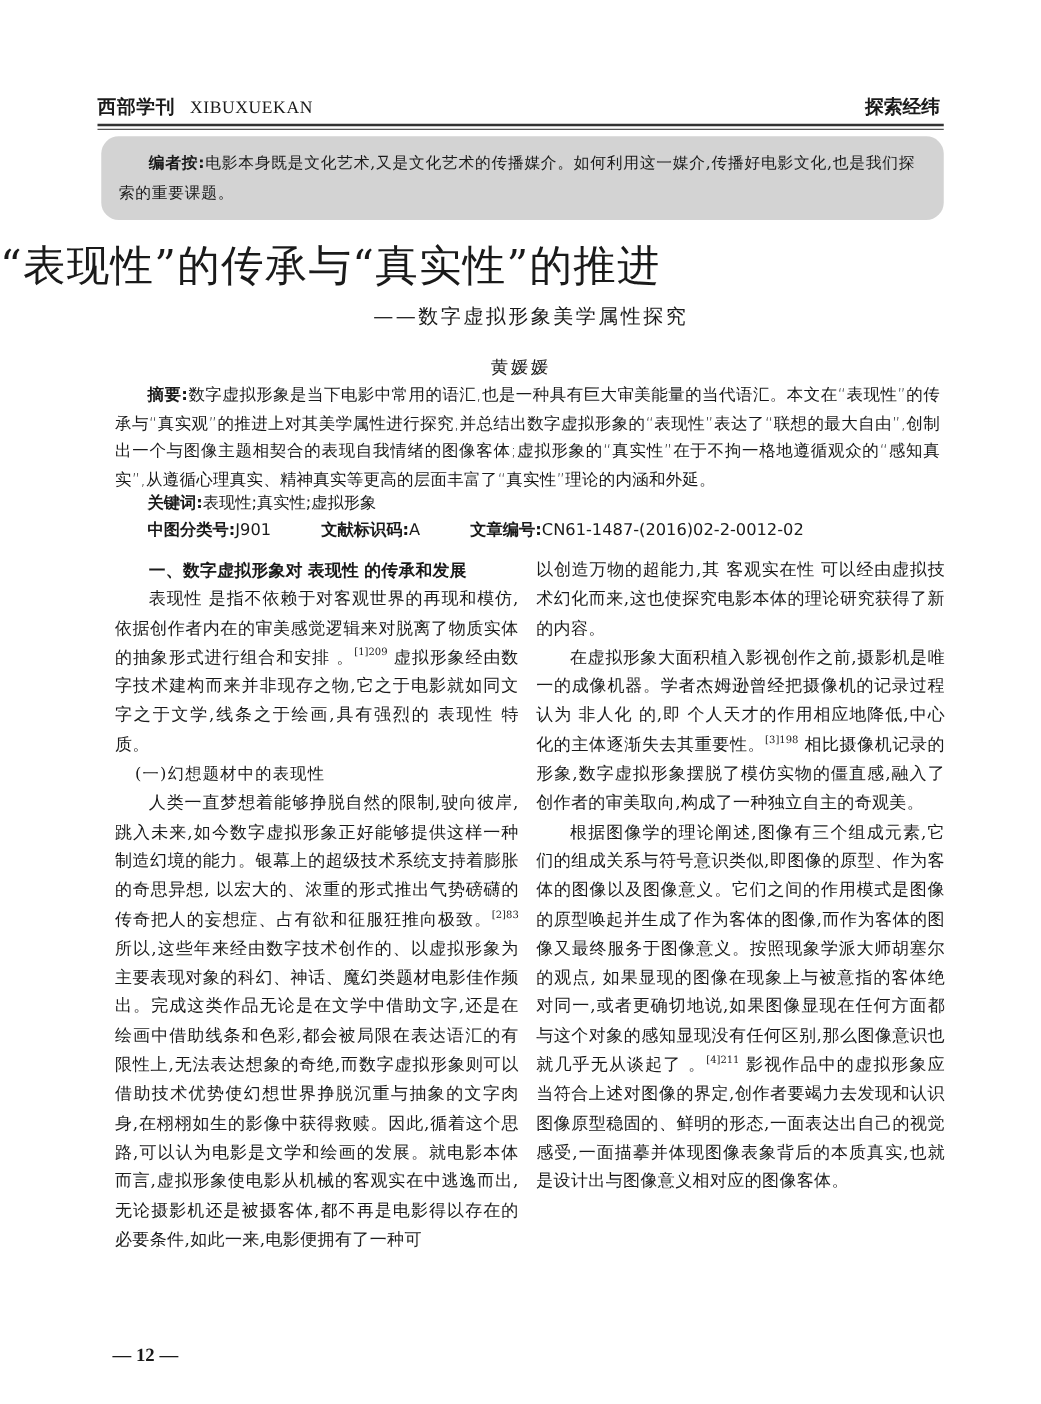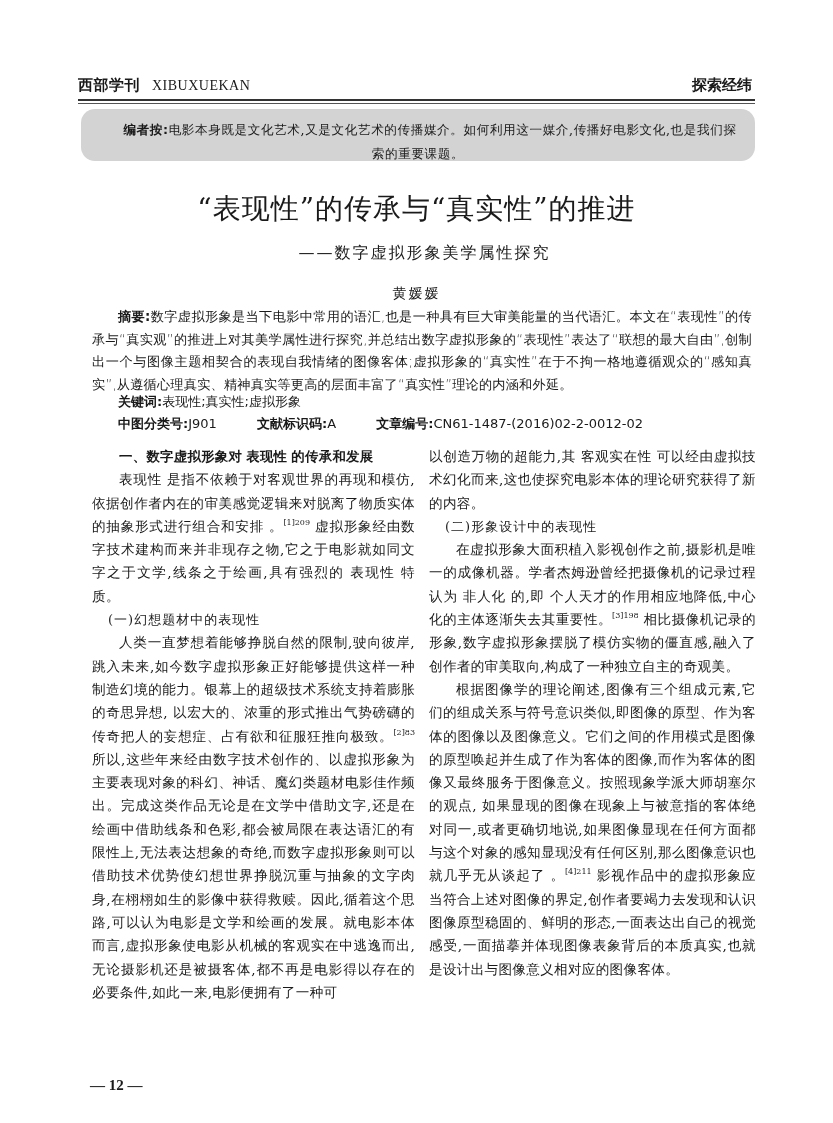--- a/index.html
+++ b/index.html
@@ -9,28 +9,28 @@
 
   .running-header { position: absolute; left: 78px; top: 76px; width: 674px; height: 22px; }
   .rh-left { position: absolute; left: 0; top: 0; font-size: 15px; font-weight: bold;
              font-family: "DejaVu Sans", "Liberation Sans", sans-serif; letter-spacing: 0.5px; }
   .rh-left .latin { font-weight: normal; font-family: "Liberation Serif", serif; margin-left: 12px; font-size: 14px; }
   .rh-right { position: absolute; right: 0; top: 0; font-size: 15px; font-weight: bold;
               font-family: "DejaVu Sans", "Liberation Sans", sans-serif; }
   .rule-thick { position: absolute; left: 78px; top: 99px; width: 677px; height: 2px; background: #333; }
   .rule-thin  { position: absolute; left: 78px; top: 103px; width: 677px; height: 1px; background: #555; }
 
-  .editor-note { position: absolute; left: 81px; top: 109px; width: 674px; height: 52px;
+  .editor-note { position: absolute; left: 81px; top: 109px; width: 674px; height: 67px;
                  background: #d3d3d3; border-radius: 14px; box-sizing: border-box;
-                 padding: 9px 14px 13px 14px; font-size: 12.6px; line-height: 24px; letter-spacing: 0.6px; text-align: center; }
+                 padding: 9px 14px 13px 14px; font-size: 12.6px; line-height: 24px; letter-spacing: 0.6px; }
   .editor-note .lead { font-weight: bold; font-family: "DejaVu Sans", sans-serif; margin-left: 24px; }
   .editor-note .body { font-family: "DejaVu Serif", serif; }
 
-  .title { position: absolute; left: 0; width: 833px; top: 190px; text-align: center;
-           font-size: 28px; letter-spacing: 1px; font-family: "DejaVu Serif", serif; }
+  .title { position: absolute; left: 0; width: 833px; top: 190px; text-align: left;
+           font-size: 34px; letter-spacing: 1px; font-family: "DejaVu Serif", serif; }
   .subtitle { position: absolute; left: 0; width: 833px; top: 243px; text-align: center;
               font-size: 16px; letter-spacing: 2px; padding-left: 16px; box-sizing: border-box; }
   .author { position: absolute; left: 0; width: 833px; top: 285px; text-align: center;
             font-size: 14px; letter-spacing: 2px; }
 
   .abstract { position: absolute; left: 92px; top: 306px; width: 660px; font-size: 13.2px;
               line-height: 22.5px; text-align: justify; letter-spacing: 0.2px;
               font-family: "DejaVu Sans", "Liberation Sans", sans-serif; font-weight: 300; }
   .abstract .label { font-weight: bold; }
   .indent { text-indent: 26px; }
@@ -92,19 +92,18 @@
 
   <div class="col col-left">
     <p class="sec-h1">一、数字虚拟形象对  表现性  的传承和发展</p>
     <p class="para"><span>表现性  是指不依赖于对客观世界的再现和模仿, 依据创作者内在的审美感觉逻辑来对脱离了物质实体的抽象形式进行组合和安排 。</span><sup class="ref">[1]209</sup><span> 虚拟形象经由数字技术建构而来并非现存之物,它之于电影就如同文字之于文学,线条之于绘画,具有强烈的  表现性  特质。</span></p>
     <p class="sec-h2">(一)幻想题材中的表现性</p>
     <p class="para"><span>人类一直梦想着能够挣脱自然的限制,驶向彼岸,跳入未来,如今数字虚拟形象正好能够提供这样一种制造幻境的能力。银幕上的超级技术系统支持着膨胀的奇思异想, 以宏大的、浓重的形式推出气势磅礴的传奇把人的妄想症、占有欲和征服狂推向极致。</span><sup class="ref">[2]83</sup><span> 所以,这些年来经由数字技术创作的、以虚拟形象为主要表现对象的科幻、神话、魔幻类题材电影佳作频出。完成这类作品无论是在文学中借助文字,还是在绘画中借助线条和色彩,都会被局限在表达语汇的有限性上,无法表达想象的奇绝,而数字虚拟形象则可以借助技术优势使幻想世界挣脱沉重与抽象的文字肉身,在栩栩如生的影像中获得救赎。因此,循着这个思路,可以认为电影是文学和绘画的发展。就电影本体而言,虚拟形象使电影从机械的客观实在中逃逸而出,无论摄影机还是被摄客体,都不再是电影得以存在的必要条件,如此一来,电影便拥有了一种可</span></p>
   </div>
 
   <div class="col col-right">
     <p>以创造万物的超能力,其  客观实在性  可以经由虚拟技术幻化而来,这也使探究电影本体的理论研究获得了新的内容。</p>
-    <p class="sec-h2">(二)形象设计中的表现性</p>
     <p class="para"><span>在虚拟形象大面积植入影视创作之前,摄影机是唯一的成像机器。学者杰姆逊曾经把摄像机的记录过程认为  非人化  的,即  个人天才的作用相应地降低,中心化的主体逐渐失去其重要性。</span><sup class="ref">[3]198</sup><span> 相比摄像机记录的形象,数字虚拟形象摆脱了模仿实物的僵直感,融入了创作者的审美取向,构成了一种独立自主的奇观美。</span></p>
     <p class="para"><span>根据图像学的理论阐述,图像有三个组成元素,它们的组成关系与符号意识类似,即图像的原型、作为客体的图像以及图像意义。它们之间的作用模式是图像的原型唤起并生成了作为客体的图像,而作为客体的图像又最终服务于图像意义。按照现象学派大师胡塞尔的观点, 如果显现的图像在现象上与被意指的客体绝对同一,或者更确切地说,如果图像显现在任何方面都与这个对象的感知显现没有任何区别,那么图像意识也就几乎无从谈起了 。</span><sup class="ref">[4]211</sup><span> 影视作品中的虚拟形象应当符合上述对图像的界定,创作者要竭力去发现和认识图像原型稳固的、鲜明的形态,一面表达出自己的视觉感受,一面描摹并体现图像表象背后的本质真实,也就是设计出与图像意义相对应的图像客体。</span></p>
   </div>
 
   <div class="page-number">— 12 —</div>
 </div>
 
 </body></html>

